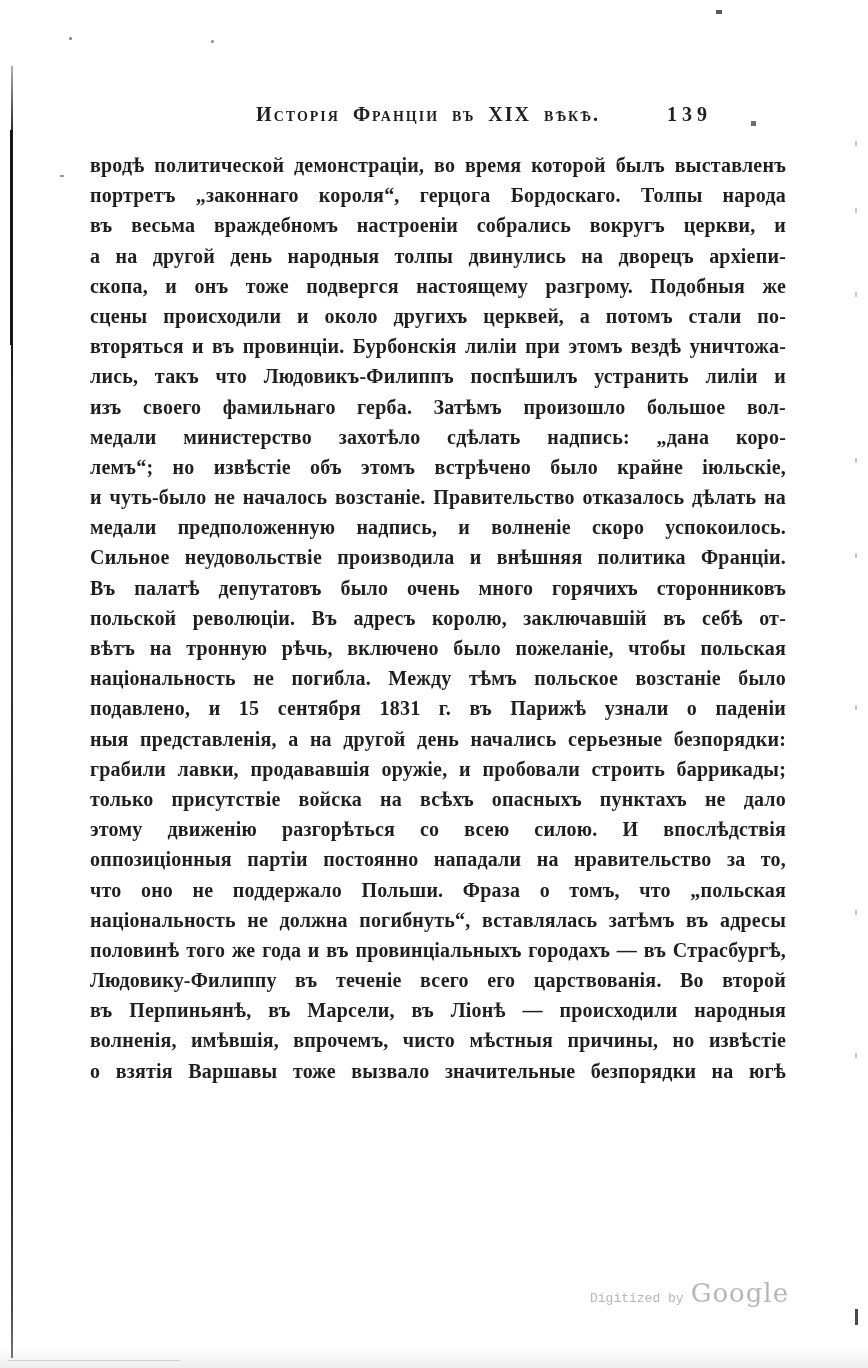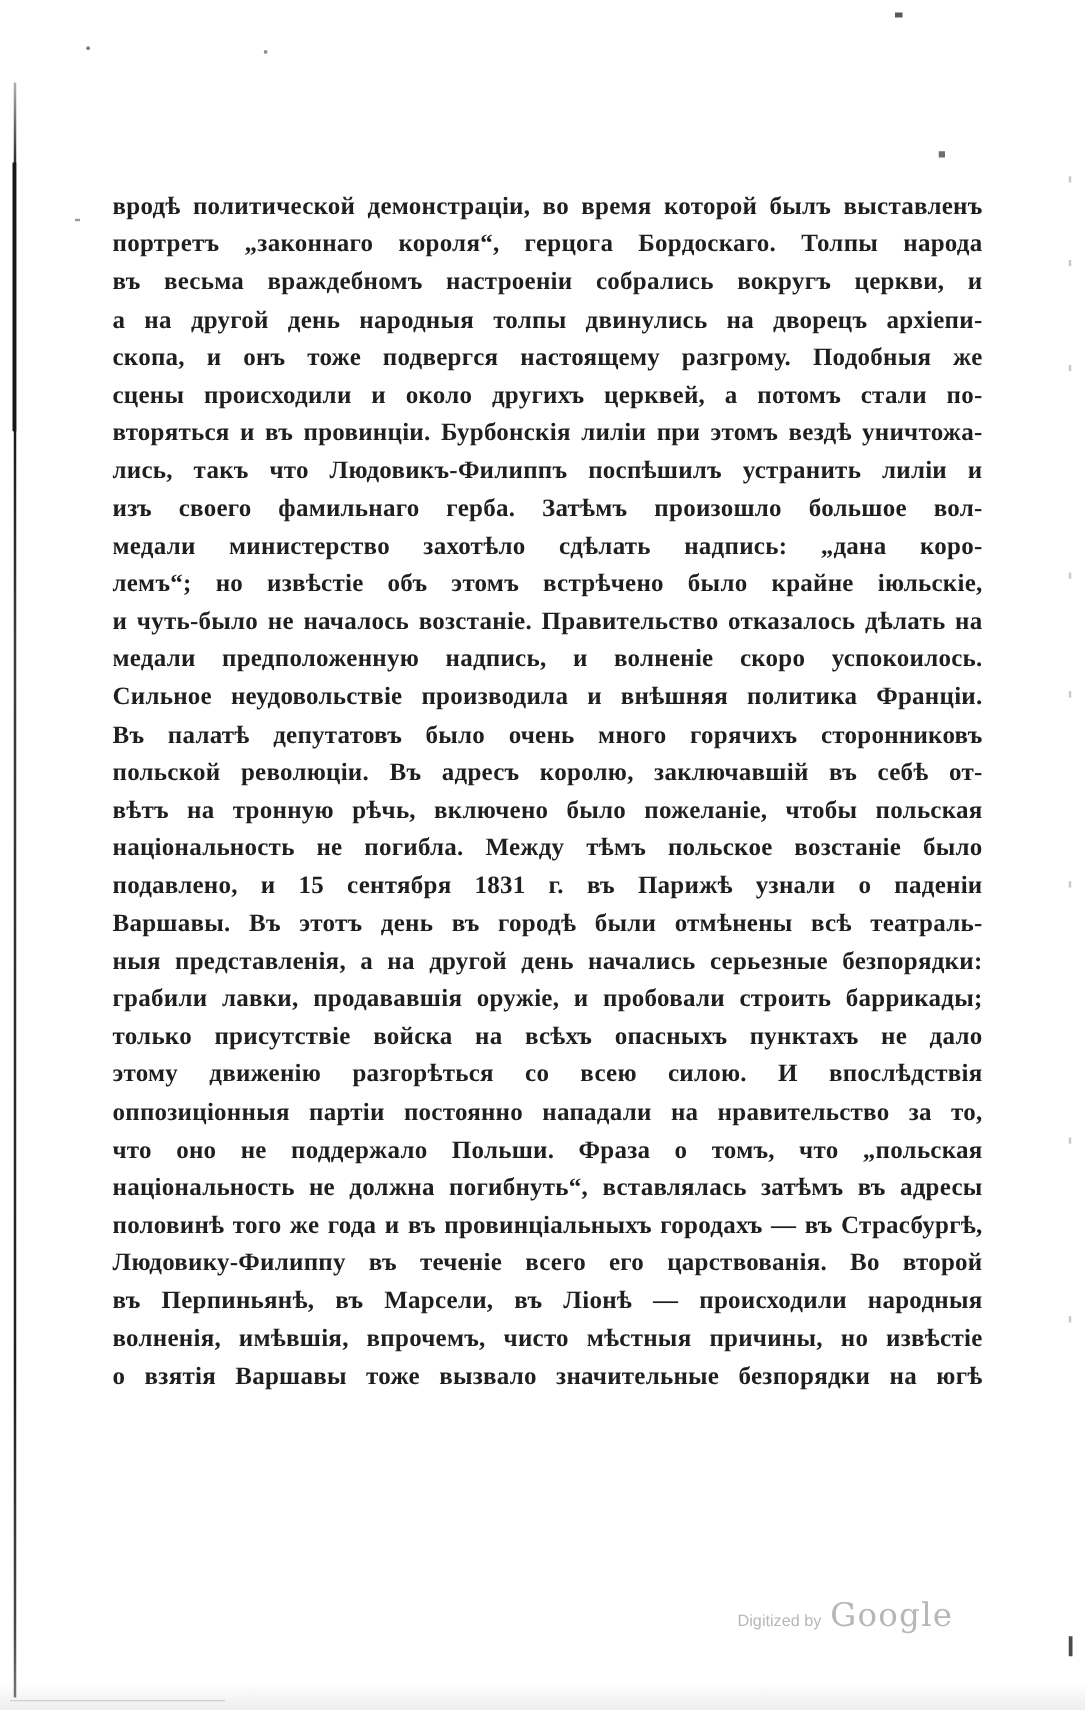--- a/index.html
+++ b/index.html
@@ -51,21 +51,21 @@
     letter-spacing:0.2px;
   }
 
   
   .watermark {
     position:absolute; left:590px; top:1278px;
     display:flex; align-items:baseline; gap:7px;
     user-select:none;
   }
   .watermark .prefix {
-    font-family:Liberation Sans, sans-serif;
+    font-family:Liberation Mono, monospace;
     font-size:13px;
     color:var(--watermark_gray, #bcbcbc);
   }
   .watermark .brand {
     font-family:"DejaVu Serif","Liberation Serif",serif;
     font-size:26px;
     letter-spacing:1px;
     color:var(--watermark_gray, #b7b7b7);
   }
 
@@ -97,20 +97,24 @@
   }
   .bottom-corner-line {
     position:absolute; left:8px; top:1360px; width:172px; height:1px; background:#cfcfcf;
   }
 </style>
 </head>
 <body>
 
 <div class="page">
 
+  <header class="page-header">
+    <div class="running-title">Исторія Франціи въ XIX вѣкѣ.</div>
+    <div class="page-number">139</div>
+  </header>
 
   <main class="body-text">
 
   <p class="line">вродѣ политической демонстраціи, во время которой былъ выставленъ</p>
       <p class="line">портретъ „законнаго короля“, герцога Бордоскаго. Толпы народа</p>
       <p class="line">въ весьма враждебномъ настроеніи собрались вокругъ церкви, и</p>
       <p class="line">а на другой день народныя толпы двинулись на дворецъ архіепи-</p>
       <p class="line">скопа, и онъ тоже подвергся настоящему разгрому. Подобныя же</p>
       <p class="line">сцены происходили и около другихъ церквей, а потомъ стали по-</p>
       <p class="line">вторяться и въ провинціи. Бурбонскія лиліи при этомъ вездѣ уничтожа-</p>
@@ -119,21 +123,20 @@
       <p class="line">медали министерство захотѣло сдѣлать надпись: „дана коро-</p>
       <p class="line">лемъ“; но извѣстіе объ этомъ встрѣчено было крайне іюльскіе,</p>
       <p class="line">и чуть-было не началось возстаніе. Правительство отказалось дѣлать на</p>
       <p class="line">медали предположенную надпись, и волненіе скоро успокоилось.</p>
       <p class="line">Сильное неудовольствіе производила и внѣшняя политика Франціи.</p>
       <p class="line">Въ палатѣ депутатовъ было очень много горячихъ сторонниковъ</p>
       <p class="line">польской революціи. Въ адресъ королю, заключавшій въ себѣ от-</p>
       <p class="line">вѣтъ на тронную рѣчь, включено было пожеланіе, чтобы польская</p>
       <p class="line">національность не погибла. Между тѣмъ польское возстаніе было</p>
       <p class="line">подавлено, и 15 сентября 1831 г. въ Парижѣ узнали о паденіи</p>
-      <p class="line">Варшавы. Въ этотъ день въ городѣ были отмѣнены всѣ театраль-</p>
       <p class="line">ныя представленія, а на другой день начались серьезные безпорядки:</p>
       <p class="line">грабили лавки, продававшія оружіе, и пробовали строить баррикады;</p>
       <p class="line">только присутствіе войска на всѣхъ опасныхъ пунктахъ не дало</p>
       <p class="line">этому движенію разгорѣться со всею силою. И впослѣдствія</p>
       <p class="line">оппозиціонныя партіи постоянно нападали на нравительство за то,</p>
       <p class="line">что оно не поддержало Польши. Фраза о томъ, что „польская</p>
       <p class="line">національность не должна погибнуть“, вставлялась затѣмъ въ адресы</p>
       <p class="line">половинѣ того же года и въ провинціальныхъ городахъ — въ Страсбургѣ,</p>
       <p class="line">Людовику-Филиппу въ теченіе всего его царствованія. Во второй</p>
       <p class="line">въ Перпиньянѣ, въ Марсели, въ Ліонѣ — происходили народныя</p>

